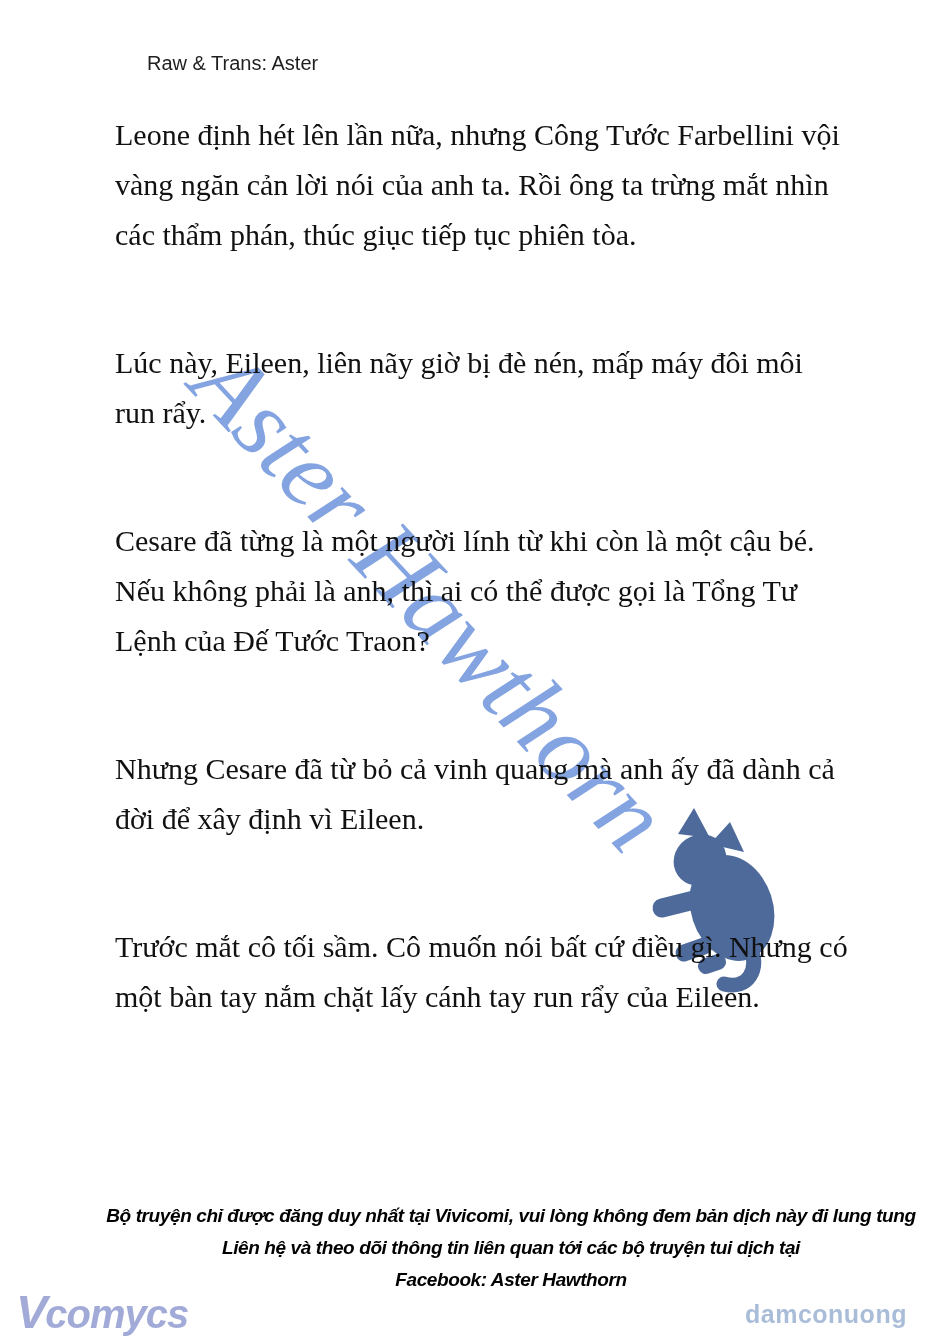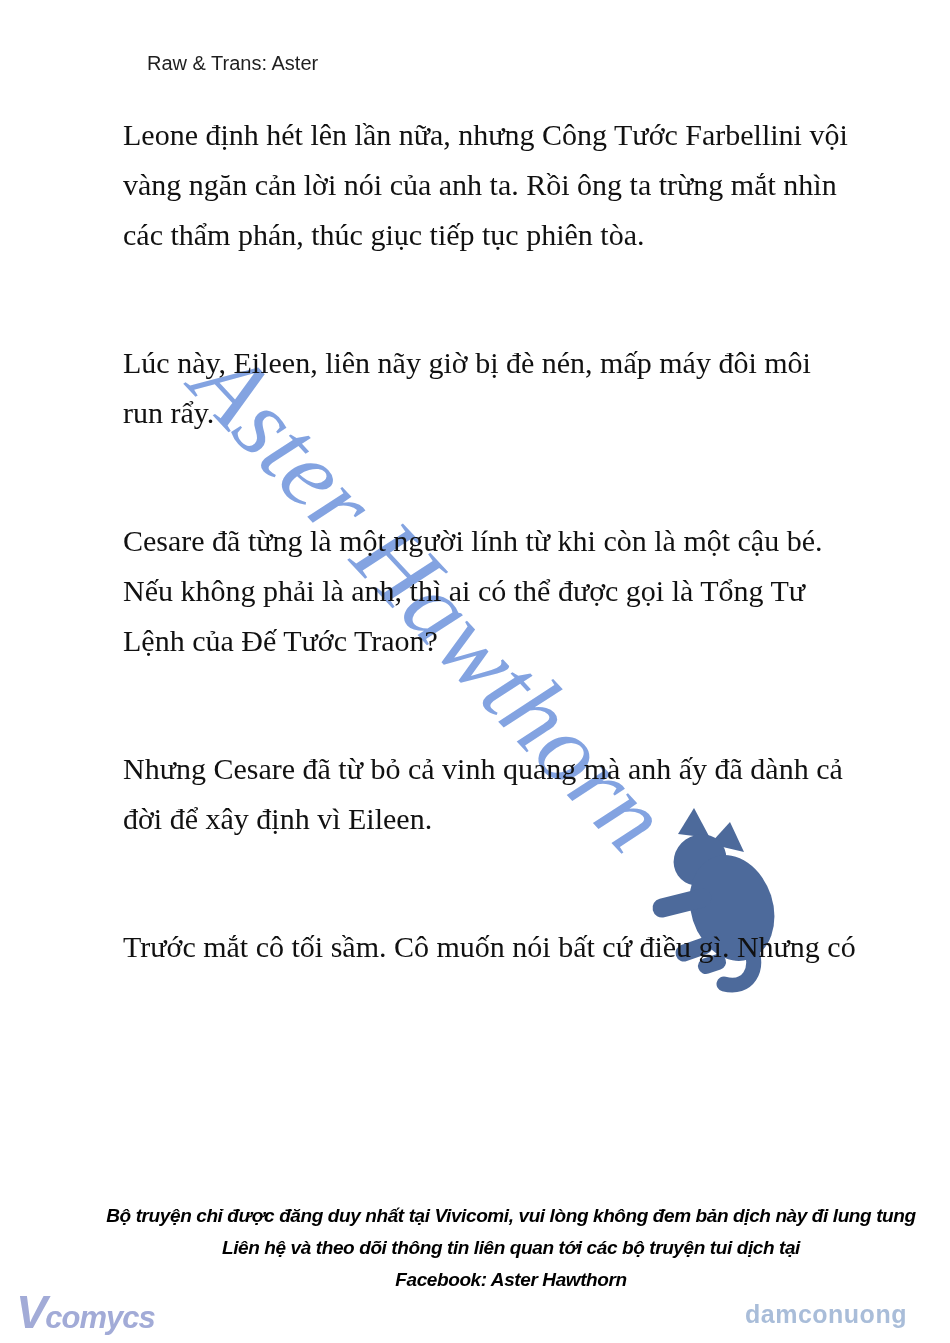--- a/index.html
+++ b/index.html
@@ -65,21 +65,21 @@
     left: 115px;
     top: 110px;
     width: 725px;
     z-index: 2;
     color: #111111;
     font-family: "Liberation Serif", serif;
     font-size: 30px;
     line-height: 50px;
   }
   .story-text p {
-    margin: 0 0 78px 8px;
+    margin: 0 0 78px 0;
     font-family: Liberation Serif, serif;
   }
   .story-text .line {
     white-space: nowrap;
   }
 
   
   .footer-notice {
     position: absolute;
     left: 0;
@@ -99,21 +99,21 @@
 
   
   .vcomycs-logo {
     position: absolute;
     left: 16px;
     top: 1284px;
     z-index: 2;
     font-family: "Liberation Sans", sans-serif;
     font-style: italic;
     font-weight: bold;
-    font-size: 31px;
+    font-size: 40px;
     letter-spacing: -1px;
     color: #a2abd7;
     white-space: nowrap;
   }
   .vcomycs-logo::first-letter {
     font-size: 47px;
     letter-spacing: -2px;
   }
 
   
@@ -176,20 +176,21 @@
       <span class="line">Cesare đã từng là một người lính từ khi còn là một cậu bé.</span><br>
       <span class="line">Nếu không phải là anh, thì ai có thể được gọi là Tổng Tư</span><br>
       <span class="line">Lệnh của Đế Tước Traon?</span>
     </p>
     <p>
       <span class="line">Nhưng Cesare đã từ bỏ cả vinh quang mà anh ấy đã dành cả</span><br>
       <span class="line">đời để xây định vì Eileen.</span>
     </p>
     <p>
       <span class="line">Trước mắt cô tối sầm. Cô muốn nói bất cứ điều gì. Nhưng có</span><br>
+      <span class="line">một bàn tay nắm chặt lấy cánh tay run rẩy của Eileen.</span>
     </p>
   </div>
 
   <div class="footer-notice">
     <div>Bộ truyện chỉ được đăng duy nhất tại Vivicomi, vui lòng không đem bản dịch này đi lung tung</div>
     <div>Liên hệ và theo dõi thông tin liên quan tới các bộ truyện tui dịch tại</div>
     <div>Facebook: Aster Hawthorn</div>
   </div>
 
   <div class="vcomycs-logo">Vcomycs</div>

